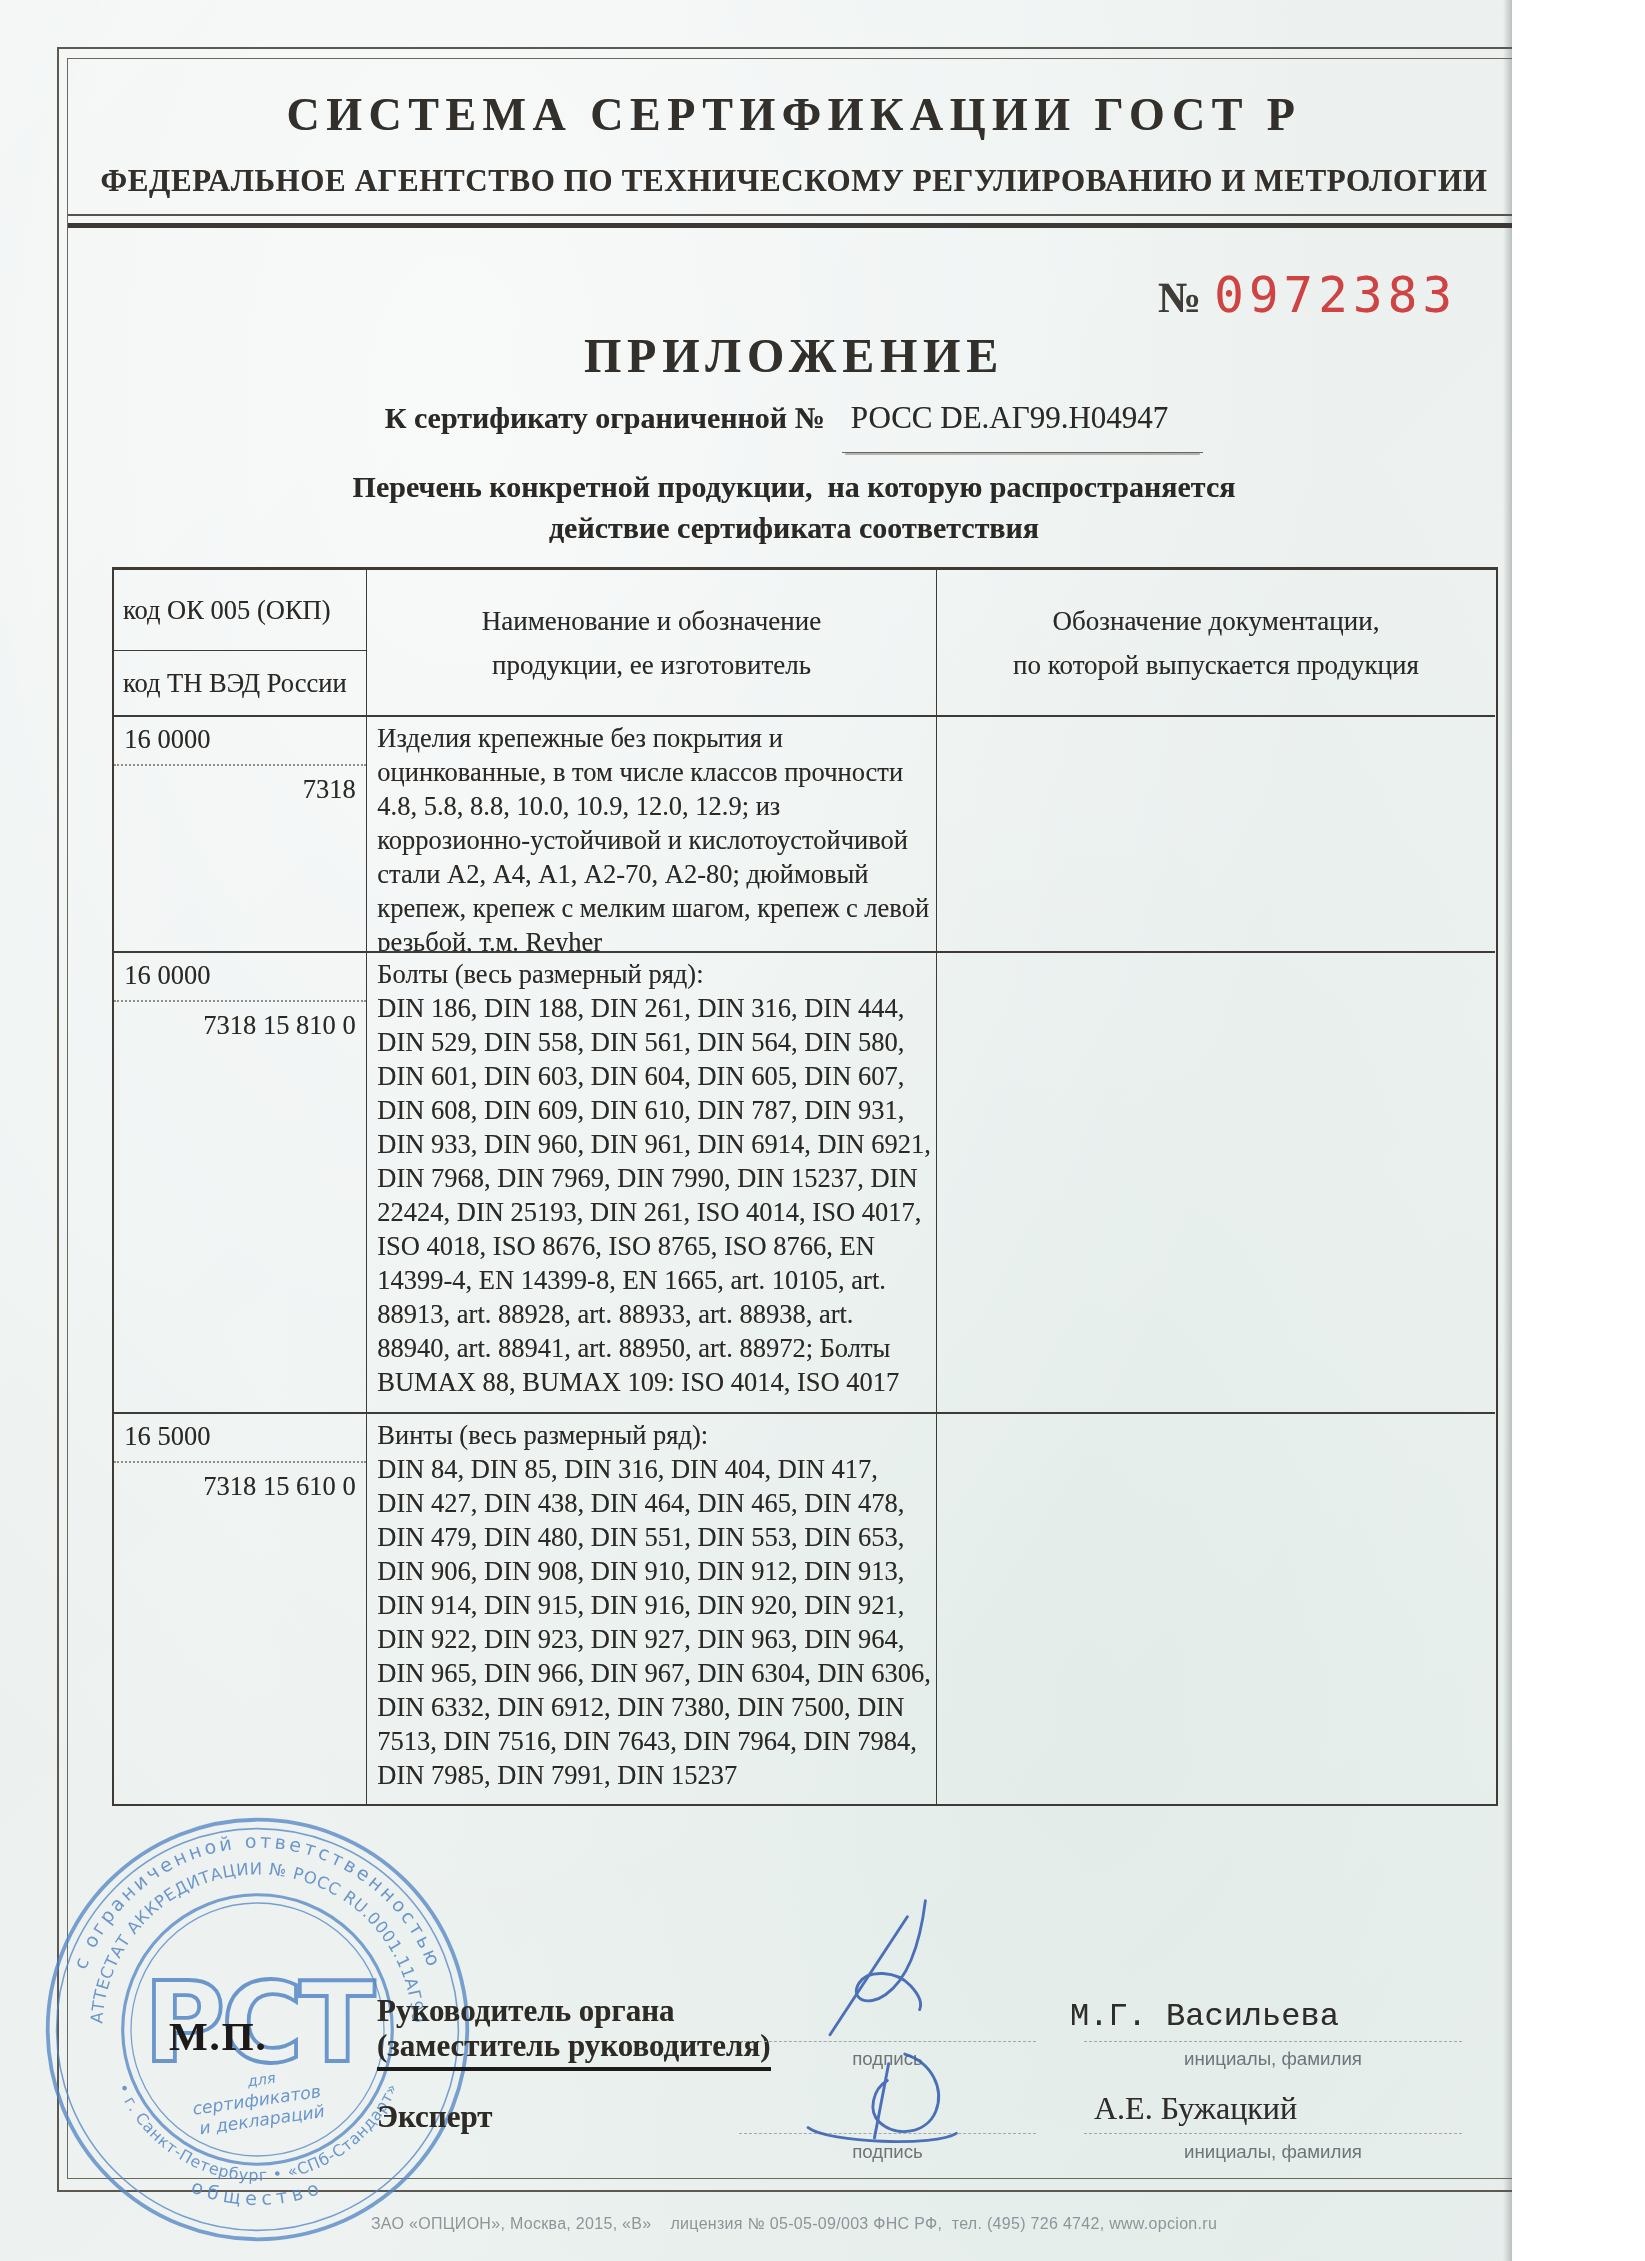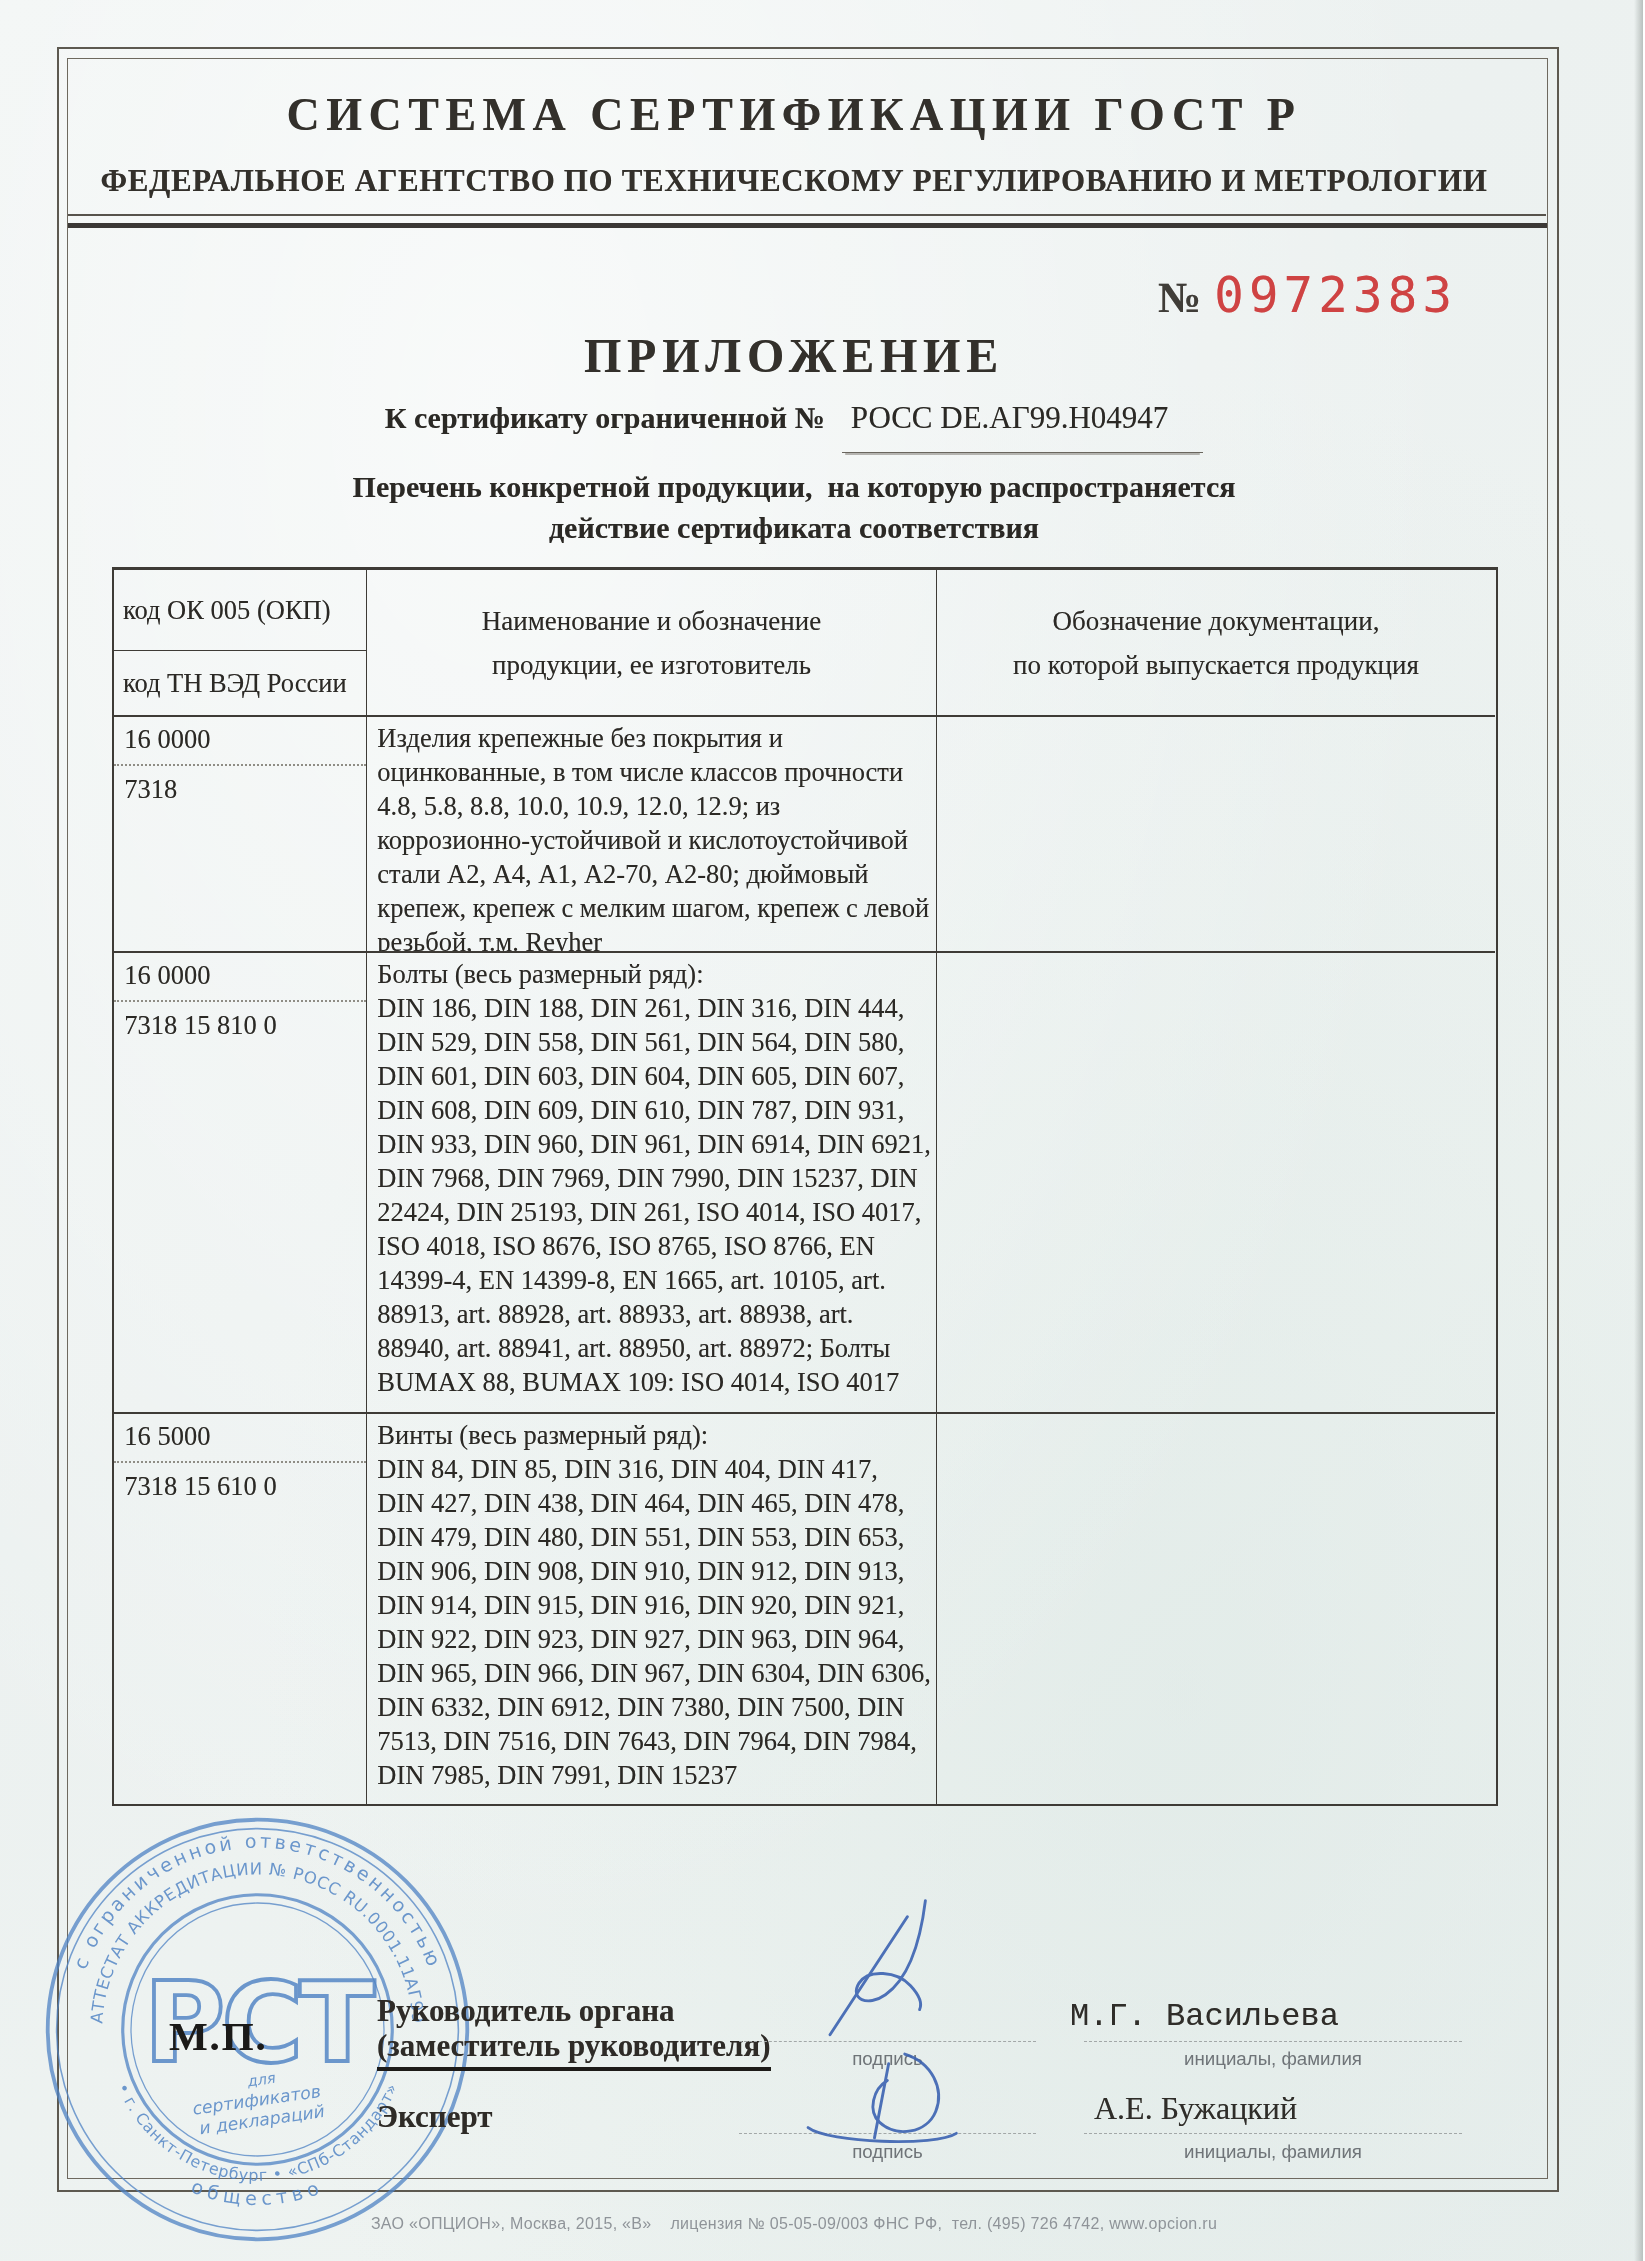--- a/index.html
+++ b/index.html
@@ -1,17 +1,17 @@
 <!DOCTYPE html>
 <html style="font-size:10.3px"><head>
 <meta charset="utf-8">
 <style>
   html,body{margin:0;padding:0;}
   #page{
-    position:relative; width:1643px; height:2261px; overflow:hidden;
+    position:relative; width:1512px; height:2261px; overflow:hidden;
     background:
       radial-gradient(ellipse at 30% 18%, rgba(255,255,255,.6), transparent 60%),
       radial-gradient(ellipse at 72% 75%, rgba(214,228,224,.45), transparent 55%),
       linear-gradient(135deg, #f0f4f3 0%, #ecf1f0 40%, #eef3f1 70%, #e9efee 100%);
     font-family:"Liberation Serif", serif; color:#2b2925;
   }
   .abs{position:absolute;}
   .centered{left:0; width:1588px; text-align:center;}
   .ink{text-shadow:0 0 0.6px rgba(42,38,32,.38);}
   
@@ -44,21 +44,21 @@
     font-size:26.5px; line-height:34px; color:#2b2925;}
   .cell{overflow:hidden;}
   .b-r{border-right:1.9px solid #3e3b36;}
   .b-t{border-top:2.6px solid #3e3b36;}
   .hcell{display:flex; align-items:center; justify-content:center; text-align:center;
     font-size:27px; line-height:44px; white-space:pre-line;}
   #h-col1{display:flex; flex-direction:column; padding:0;}
   #h-col1 .h1a{flex:0 0 80px; border-bottom:1.9px solid #3e3b36; display:flex; align-items:center; padding-left:9px;}
   #h-col1 .h1b{flex:1; display:flex; align-items:center; padding-left:9px;}
   .okp{padding:5.2px 10.3px 7.7px; border-bottom:2.6px dotted #8f8d85;}
-  .tnv{padding:6.5px 10.3px 0;}
+  .tnv{padding:6.5px 10.3px 0;text-align:right;}
   .prod{padding:3.9px 5.2px 0 10.3px;}
   .prod .t{display:block;}
   
   #stamp{left:35px; top:1807px; width:445px; height:445px;}
   #mp{left:169px; top:2012px; font-size:41px; font-weight:bold; letter-spacing:1.9px; color:#1b1a18; z-index:6;}
   
   .role{left:377px; font-size:31px; font-weight:bold; color:#2e2b27; line-height:35px;}
   #role-head1{top:1993px;}
   #role-head2{top:2028px; border-bottom:4.5px solid #1d1b18; padding-bottom:3.9px;}
   #role-expert{top:2099px;}

